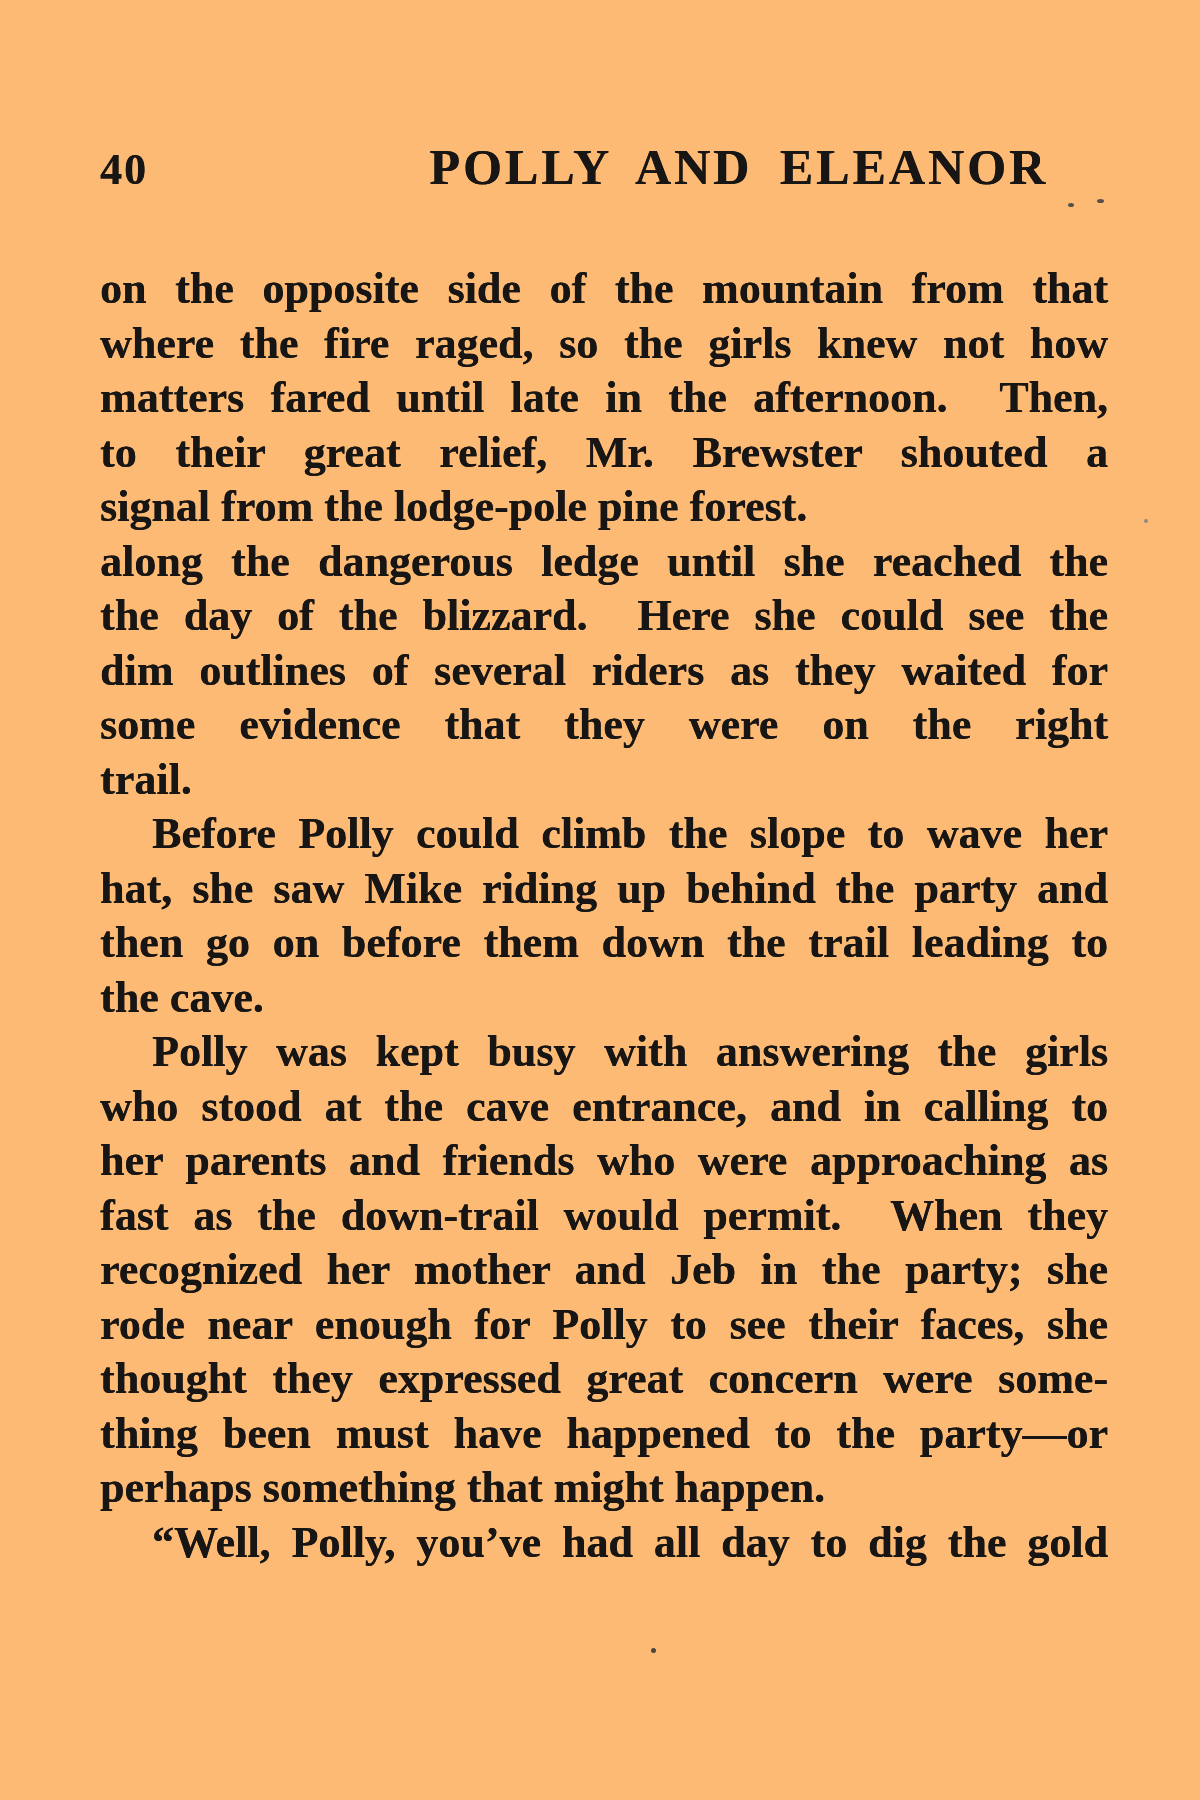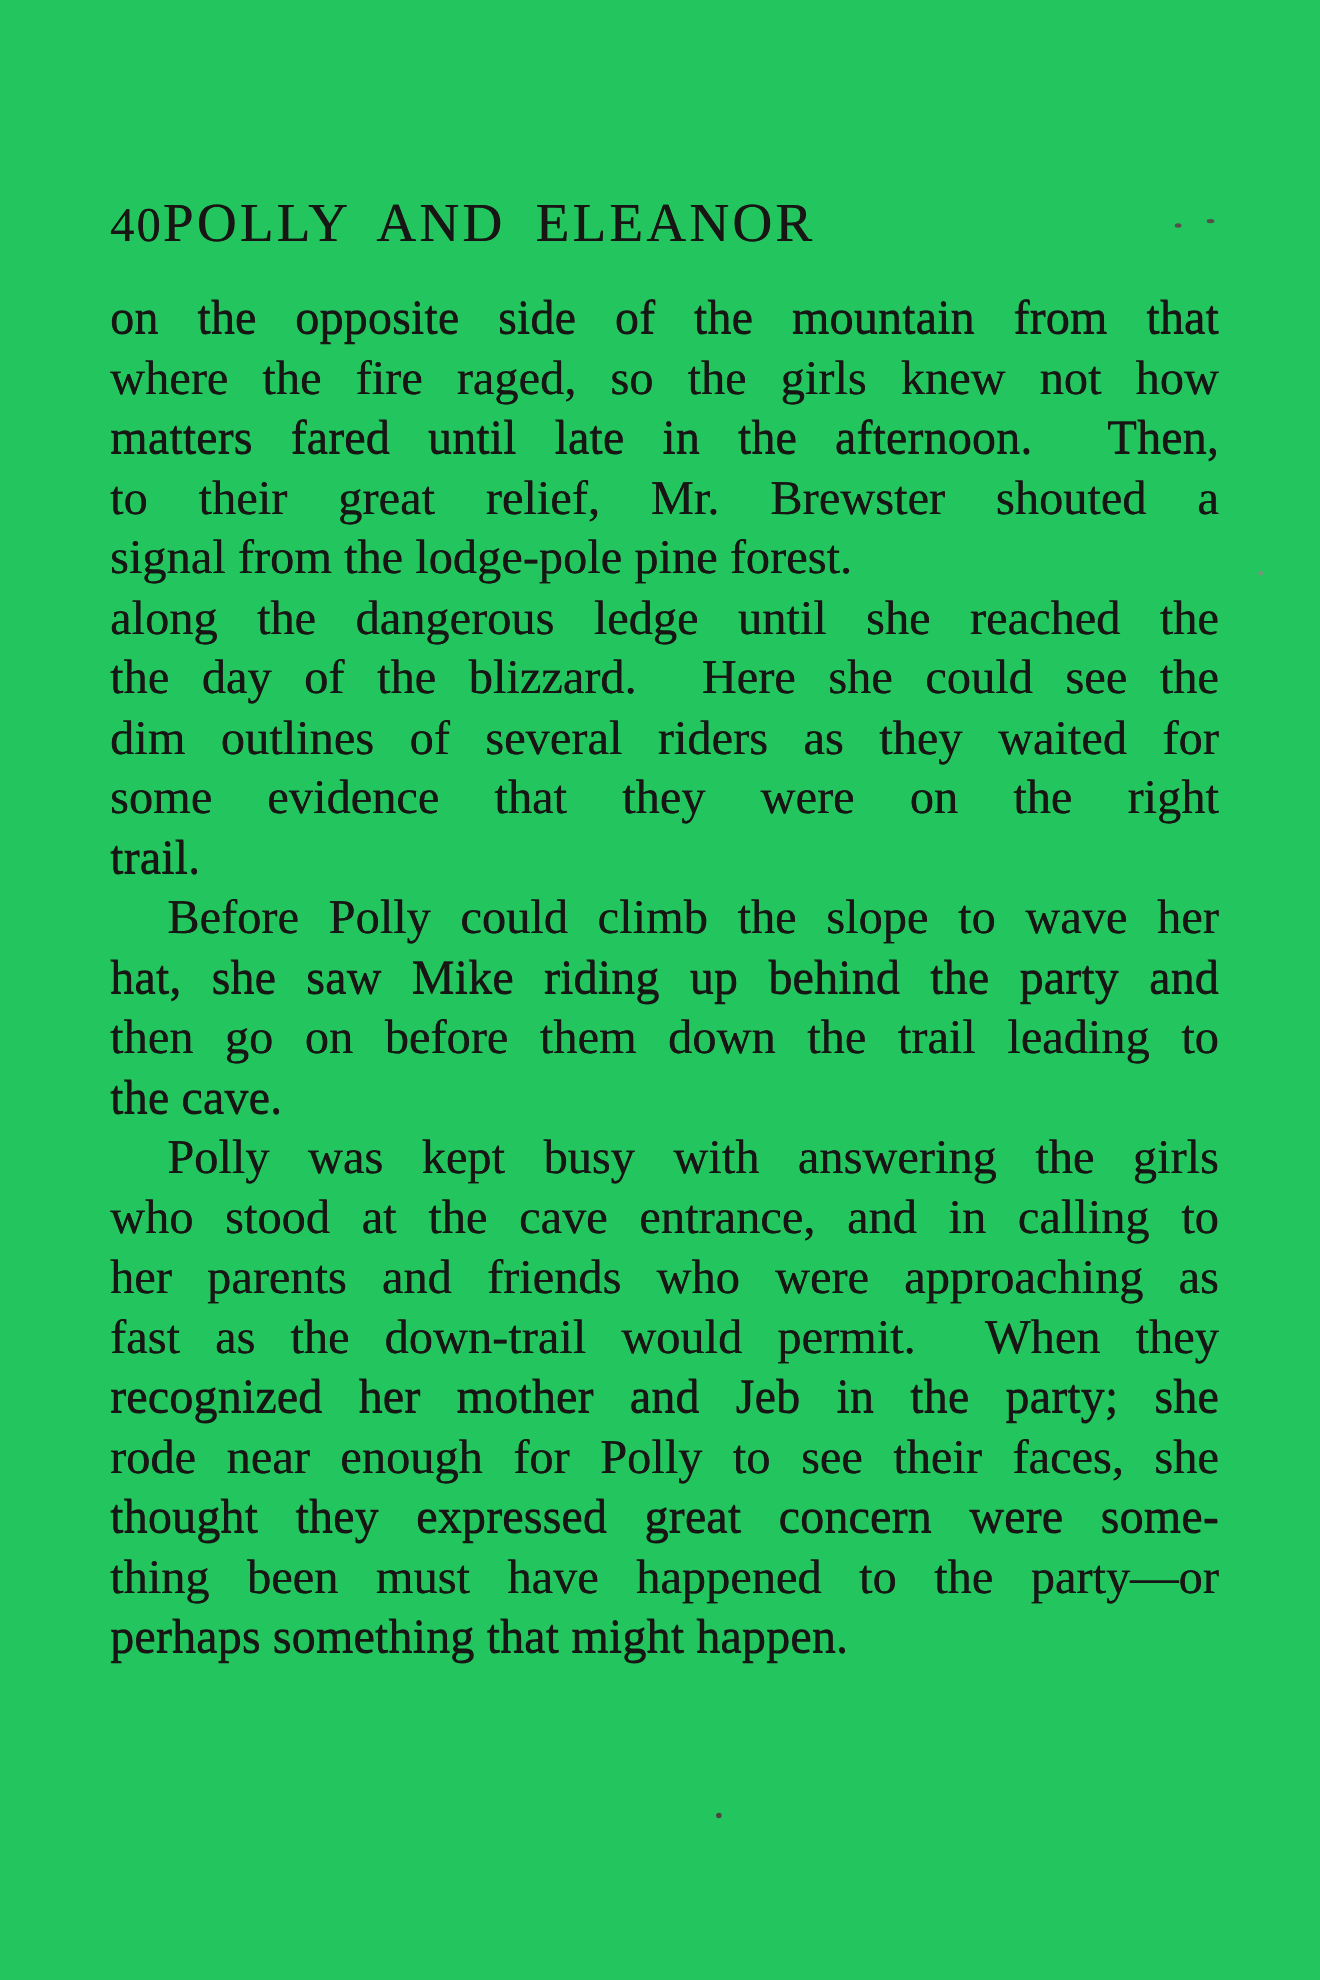--- a/index.html
+++ b/index.html
@@ -1,47 +1,47 @@
 <!DOCTYPE html>
 <html><head>
 <meta charset="utf-8">
 <style>
   html, body { margin: 0; padding: 0; }
   .page {
     position: relative;
     width: 1200px;
     height: 1800px;
-    background: #22c55e;
+    background: #fdba74;
     overflow: hidden;
     font-family: "Liberation Serif", "DejaVu Serif", serif;
     color: #181614;
+    font-weight: bold;
   }
   .header {
     position: absolute;
     left: 100px;
     top: 138px;
     width: 1008px;
     display: flex;
     align-items: baseline;
   }
   .page-num {
     font-size: 44px;
     letter-spacing: 2px;
     flex: 0 0 auto;
     text-shadow: 0.3px 0.3px 0 currentColor;
   }
   .running-head {
     flex: 1 1 auto;
-    text-align: left;
+    text-align: right;
     font-size: 50px;
     letter-spacing: 3px;
     word-spacing: 12px;
     text-shadow: 0.4px 0.4px 0 currentColor;
     padding-right: 60px;
-    margin-top: 35px;
   }
   .body-text {
     position: absolute;
     left: 100px;
     top: 222px;
     width: 1008px;
     font-size: 44px;
     line-height: 54.5px;
     text-shadow: 0.3px 0.3px 0 currentColor;
     margin-top: 40px;
@@ -90,20 +90,21 @@
     <div class="line">the cave.</div>
     <div class="line j in">Polly was kept busy with answering the girls</div>
     <div class="line j">who stood at the cave entrance, and in calling to</div>
     <div class="line j">her parents and friends who were approaching as</div>
     <div class="line j">fast as the down-trail would permit.&nbsp; When they</div>
     <div class="line j">recognized her mother and Jeb in the party; she</div>
     <div class="line j">rode near enough for Polly to see their faces, she</div>
     <div class="line j">thought they expressed great concern were some-</div>
     <div class="line j">thing been must have happened to the party—or</div>
     <div class="line">perhaps something that might happen.</div>
+    <div class="line j in">“Well, Polly, you’ve had all day to dig the gold</div>
   </div>
 
   <div class="speck" id="speck1"></div>
   <div class="speck" id="speck2"></div>
   <div class="speck" id="speck3"></div>
   <div class="speck" id="speck4"></div>
 
 </div>
 
 </body></html>

